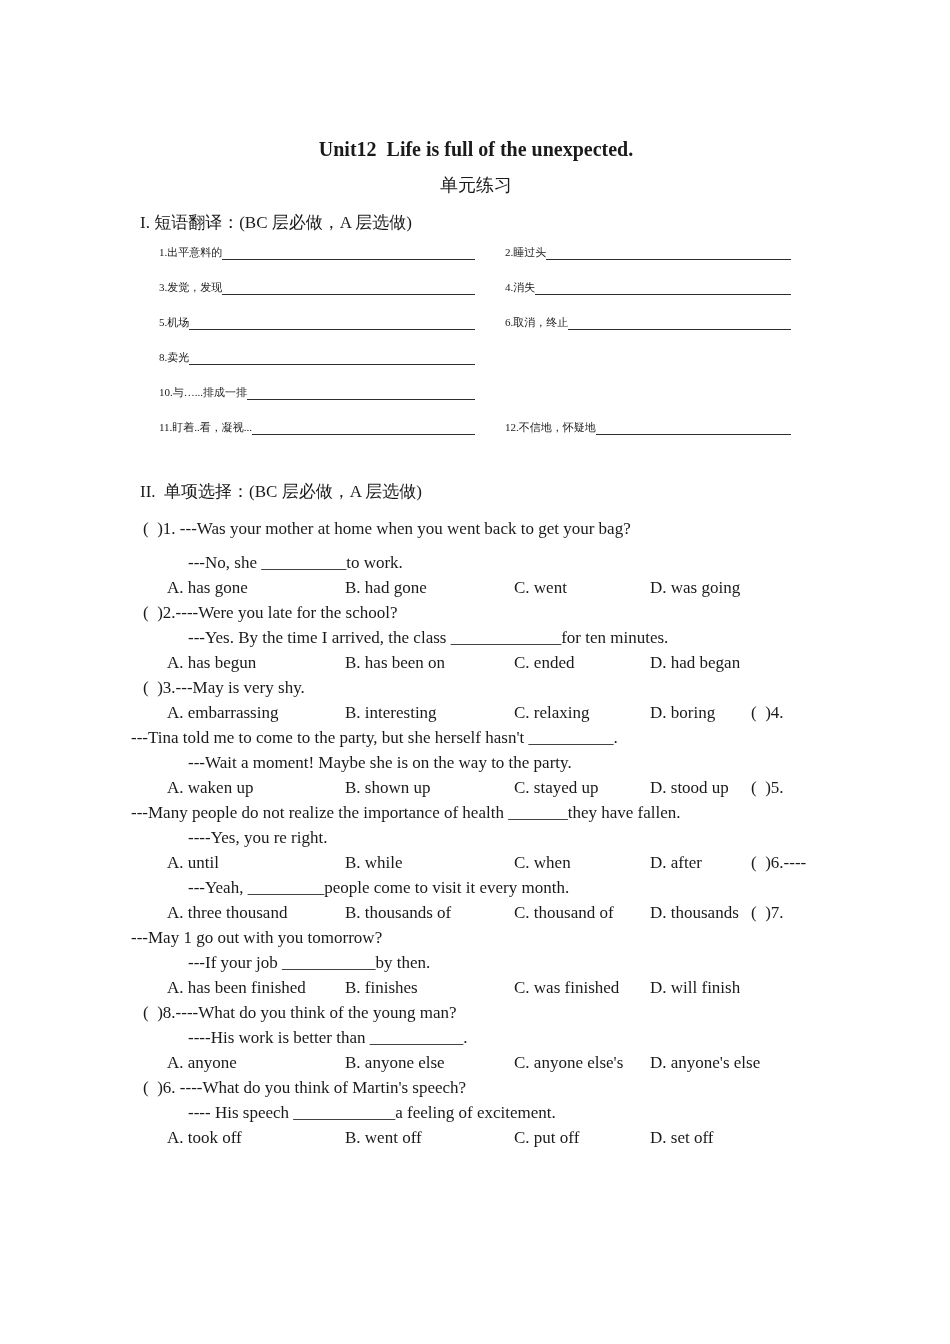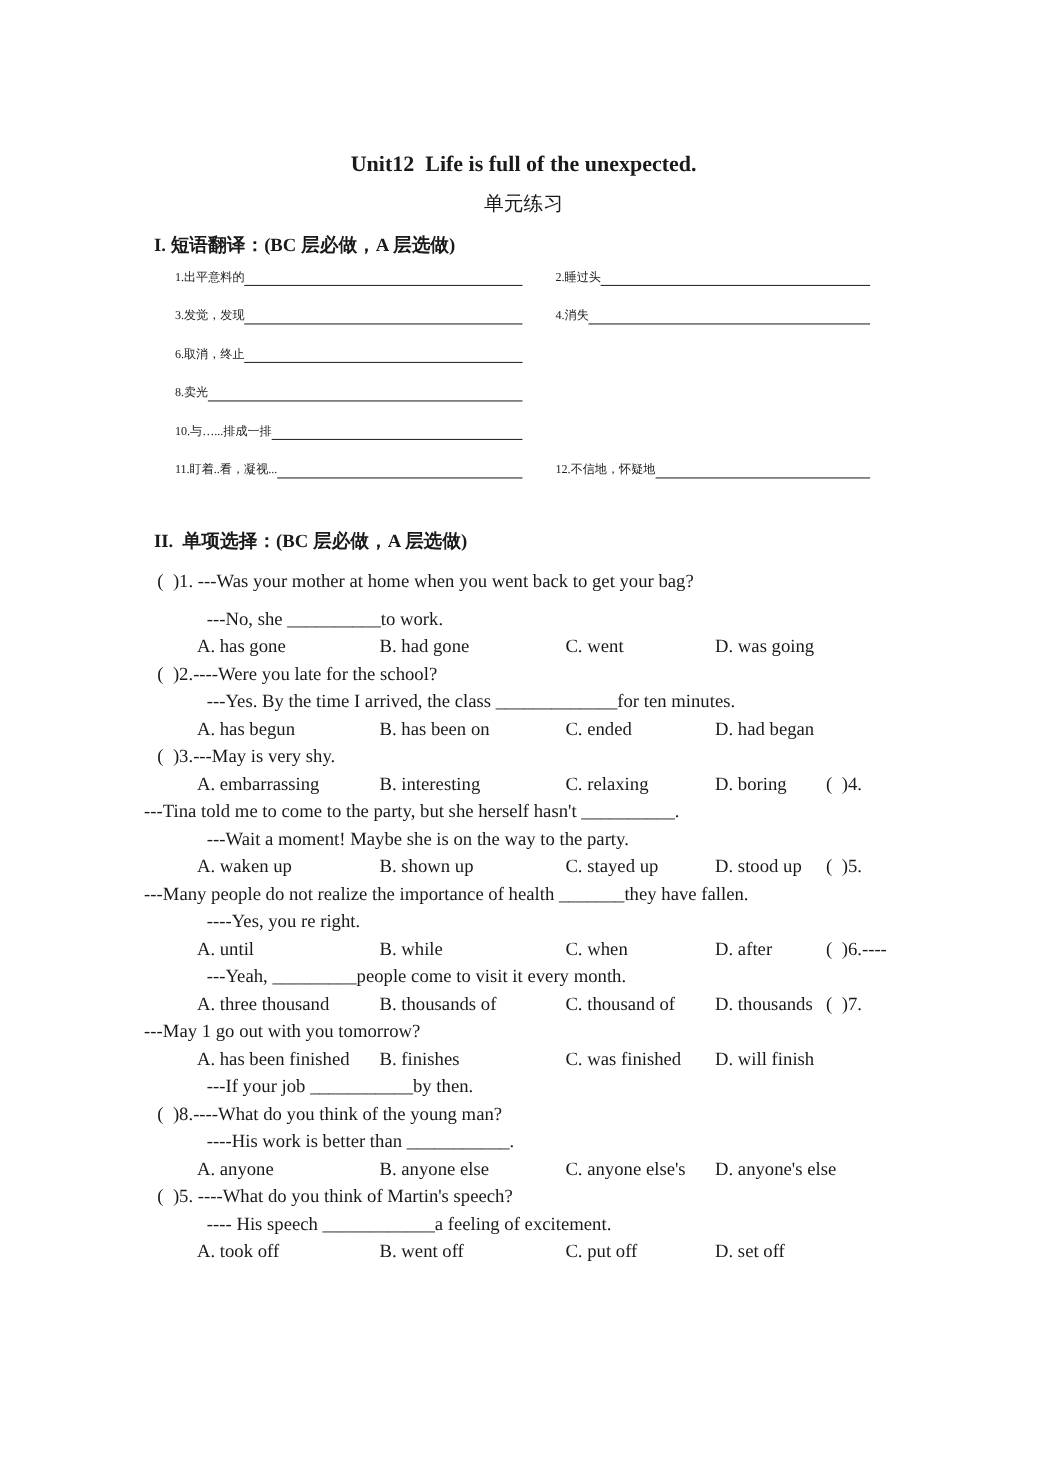--- a/index.html
+++ b/index.html
@@ -22,21 +22,21 @@
   }
   .subtitle {
     margin-top: 12px;
     text-align: center;
     font-weight: normal;
     font-size: 18px;
     line-height: 23px;
     white-space: pre;
   }
   .s-heading {
-    font-weight: bold;
+    font-weight: normal;
     font-size: 17px;
     line-height: 23px;
     padding-left: 9px;
     white-space: pre;
   }
   .s1-heading { margin-top: 14px; }
   .s2-heading { margin-top: 32px; }
 
   #s1-rows { margin-top: 4px; padding-left: 28px; }
   .s1row { display: grid; grid-template-columns: 346px 1fr; height: 35px; }
@@ -54,21 +54,21 @@
     height: 25px; line-height: 25px;
     font-size: 17px;
     white-space: pre;
   }
   .line.q    { padding-left: 12px; }
   .line.cont { padding-left: 0; }
   .line.reply{ padding-left: 57px; }
   .line.gap  { margin-top: 9px; }
   .opts { position: relative; }
   .opt { position: absolute; top: 0; line-height: 25px; white-space: pre; }
-  .oa { left: 48px; }
+  .oa { left: 36px; }
   .ob { left: 214px; }
   .oc { left: 383px; }
   .od { left: 519px; }
   .otail { left: 620px; }
 </style>
 </head>
 <body>
 
 <div class="page">
   <div class="content">
@@ -93,20 +93,24 @@
       <span class="s1label">3.发觉，发现</span>
       <span class="blank"></span>
     </div>
     <div class="s1cell right">
       <span class="s1label">4.消失</span>
       <span class="blank"></span>
     </div>
   </div>
 
   <div class="s1row">
+    <div class="s1cell left">
+      <span class="s1label">5.机场</span>
+      <span class="blank"></span>
+    </div>
     <div class="s1cell right">
       <span class="s1label">6.取消，终止</span>
       <span class="blank"></span>
     </div>
   </div>
 
   <div class="s1row">
     <div class="s1cell right">
       <span class="s1label">8.卖光</span>
       <span class="blank"></span>
@@ -199,43 +203,43 @@
   <div class="line opts">
     <span class="opt oa">A. three thousand</span>
     <span class="opt ob">B. thousands of</span>
     <span class="opt oc">C. thousand of</span>
     <span class="opt od">D. thousands</span>
     <span class="opt otail">(  )7.</span>
   </div>
 
   <div class="line cont">---May 1 go out with you tomorrow?</div>
 
+  <div class="line reply">---If your job ___________by then.</div>
+
   <div class="line opts">
     <span class="opt oa">A. has been finished</span>
     <span class="opt ob">B. finishes</span>
     <span class="opt oc">C. was finished</span>
     <span class="opt od">D. will finish</span>
     
   </div>
 
-  <div class="line reply">---If your job ___________by then.</div>
-
   <div class="line q">(  )8.----What do you think of the young man?</div>
 
   <div class="line reply">----His work is better than ___________.</div>
 
   <div class="line opts">
     <span class="opt oa">A. anyone</span>
     <span class="opt ob">B. anyone else</span>
     <span class="opt oc">C. anyone else's</span>
     <span class="opt od">D. anyone's else</span>
     
   </div>
 
-  <div class="line q">(  )5. ----What do you think of Martin's speech?</div>
+  <div class="line q">(  )6. ----What do you think of Martin's speech?</div>
 
   <div class="line reply">---- His speech ____________a feeling of excitement.</div>
 
   <div class="line opts">
     <span class="opt oa">A. took off</span>
     <span class="opt ob">B. went off</span>
     <span class="opt oc">C. put off</span>
     <span class="opt od">D. set off</span>
     
   </div>

